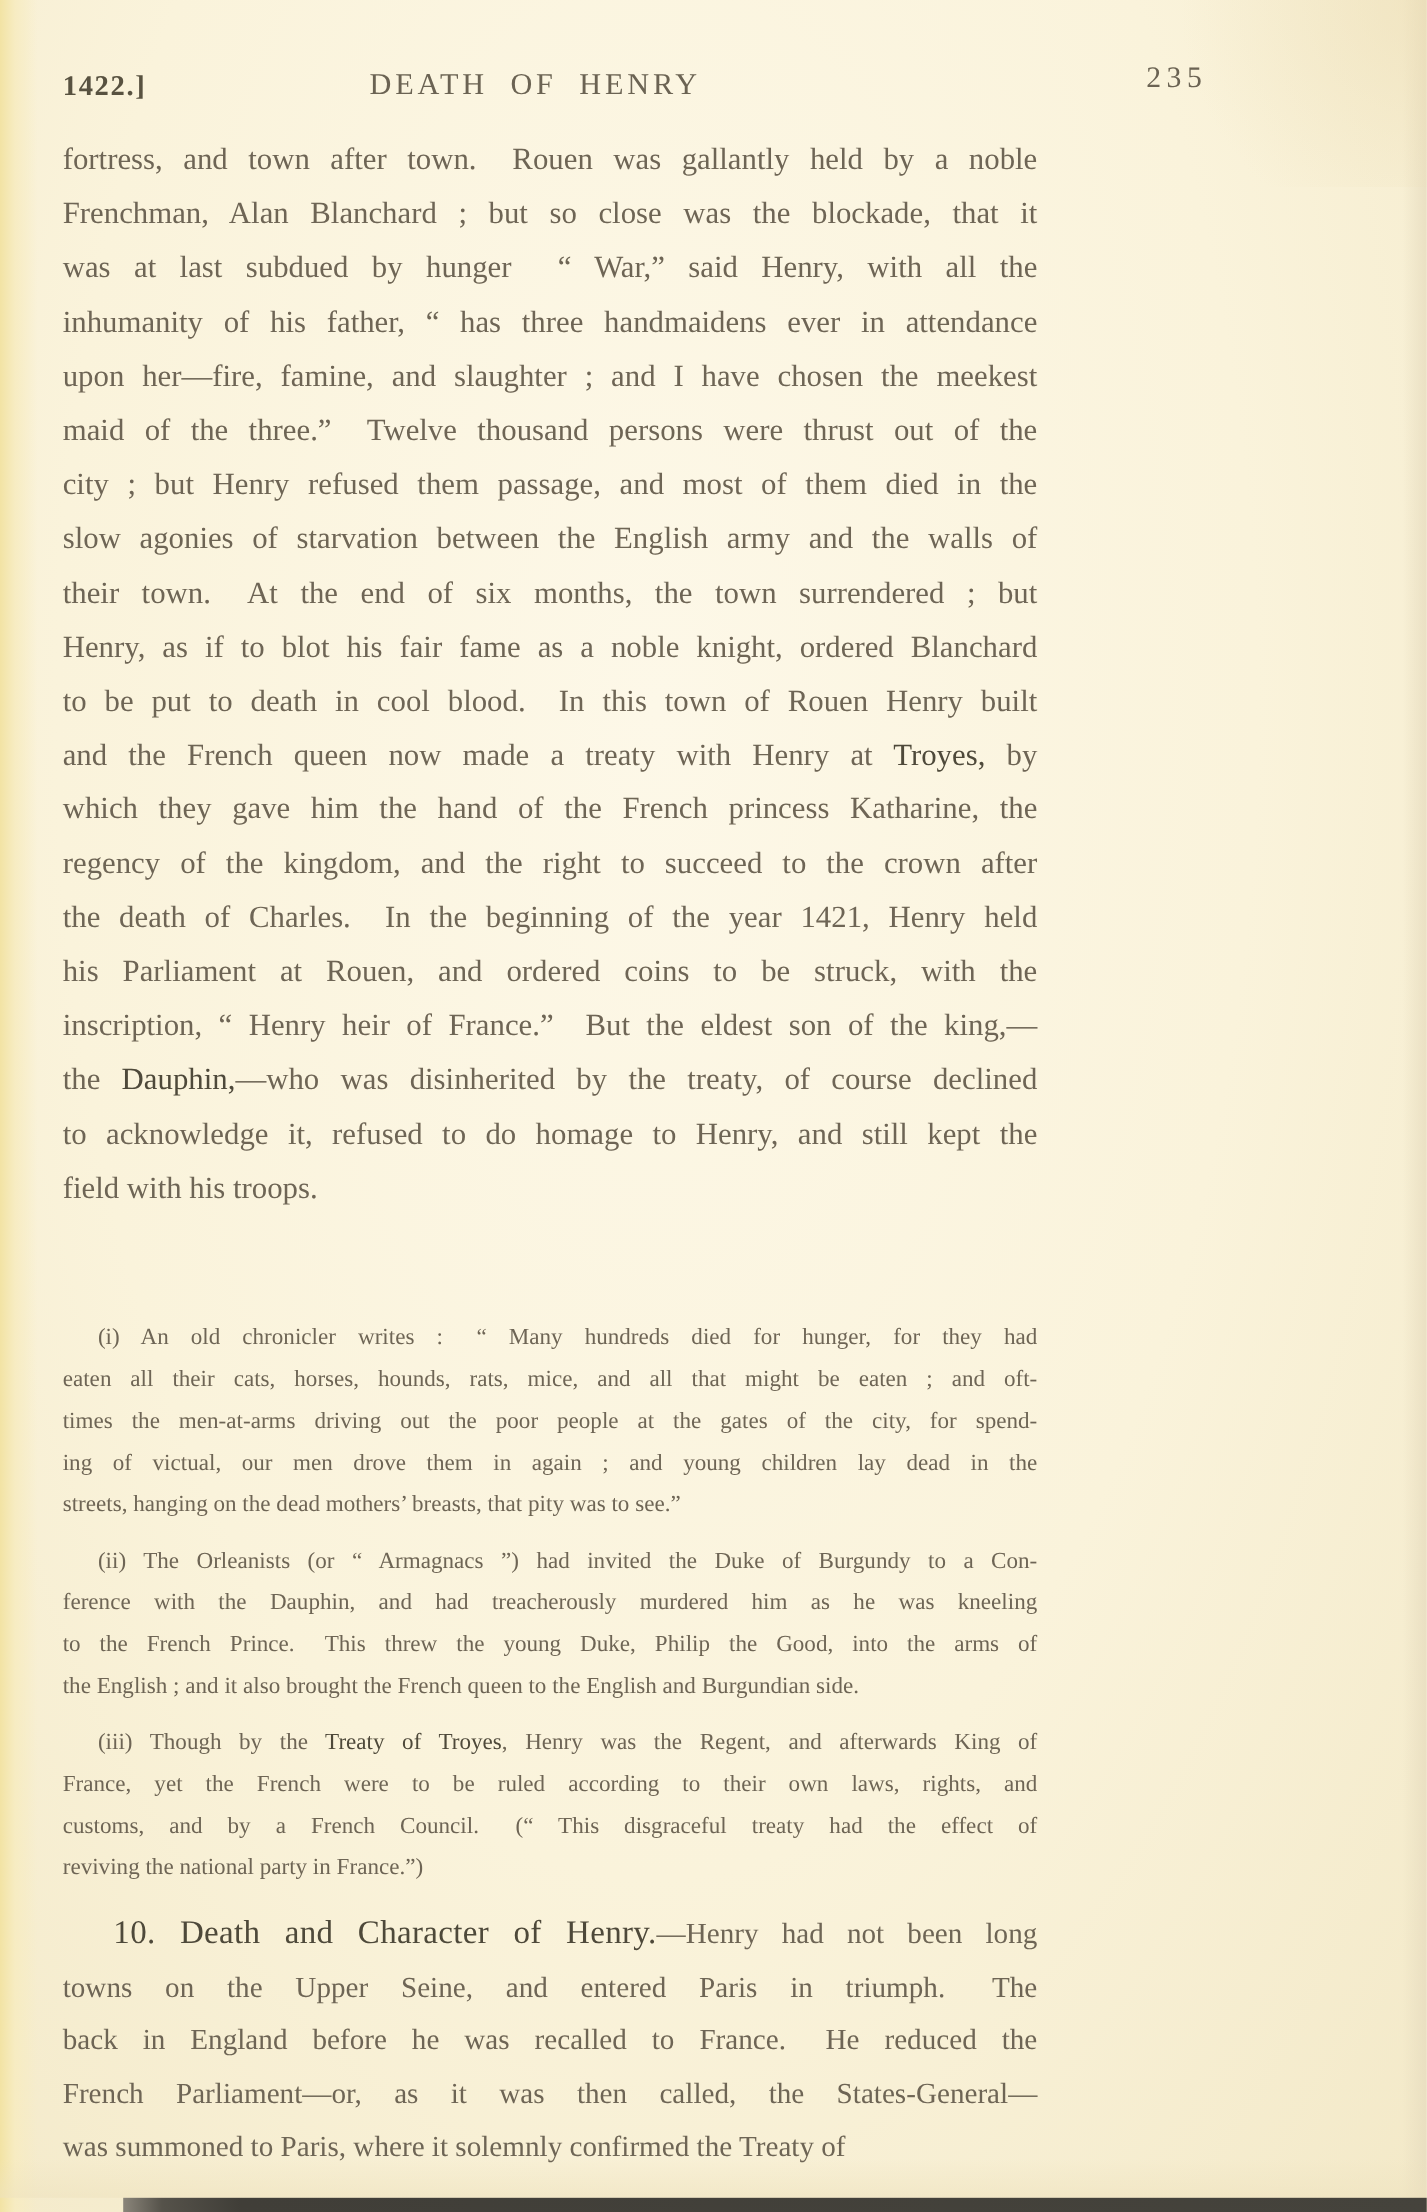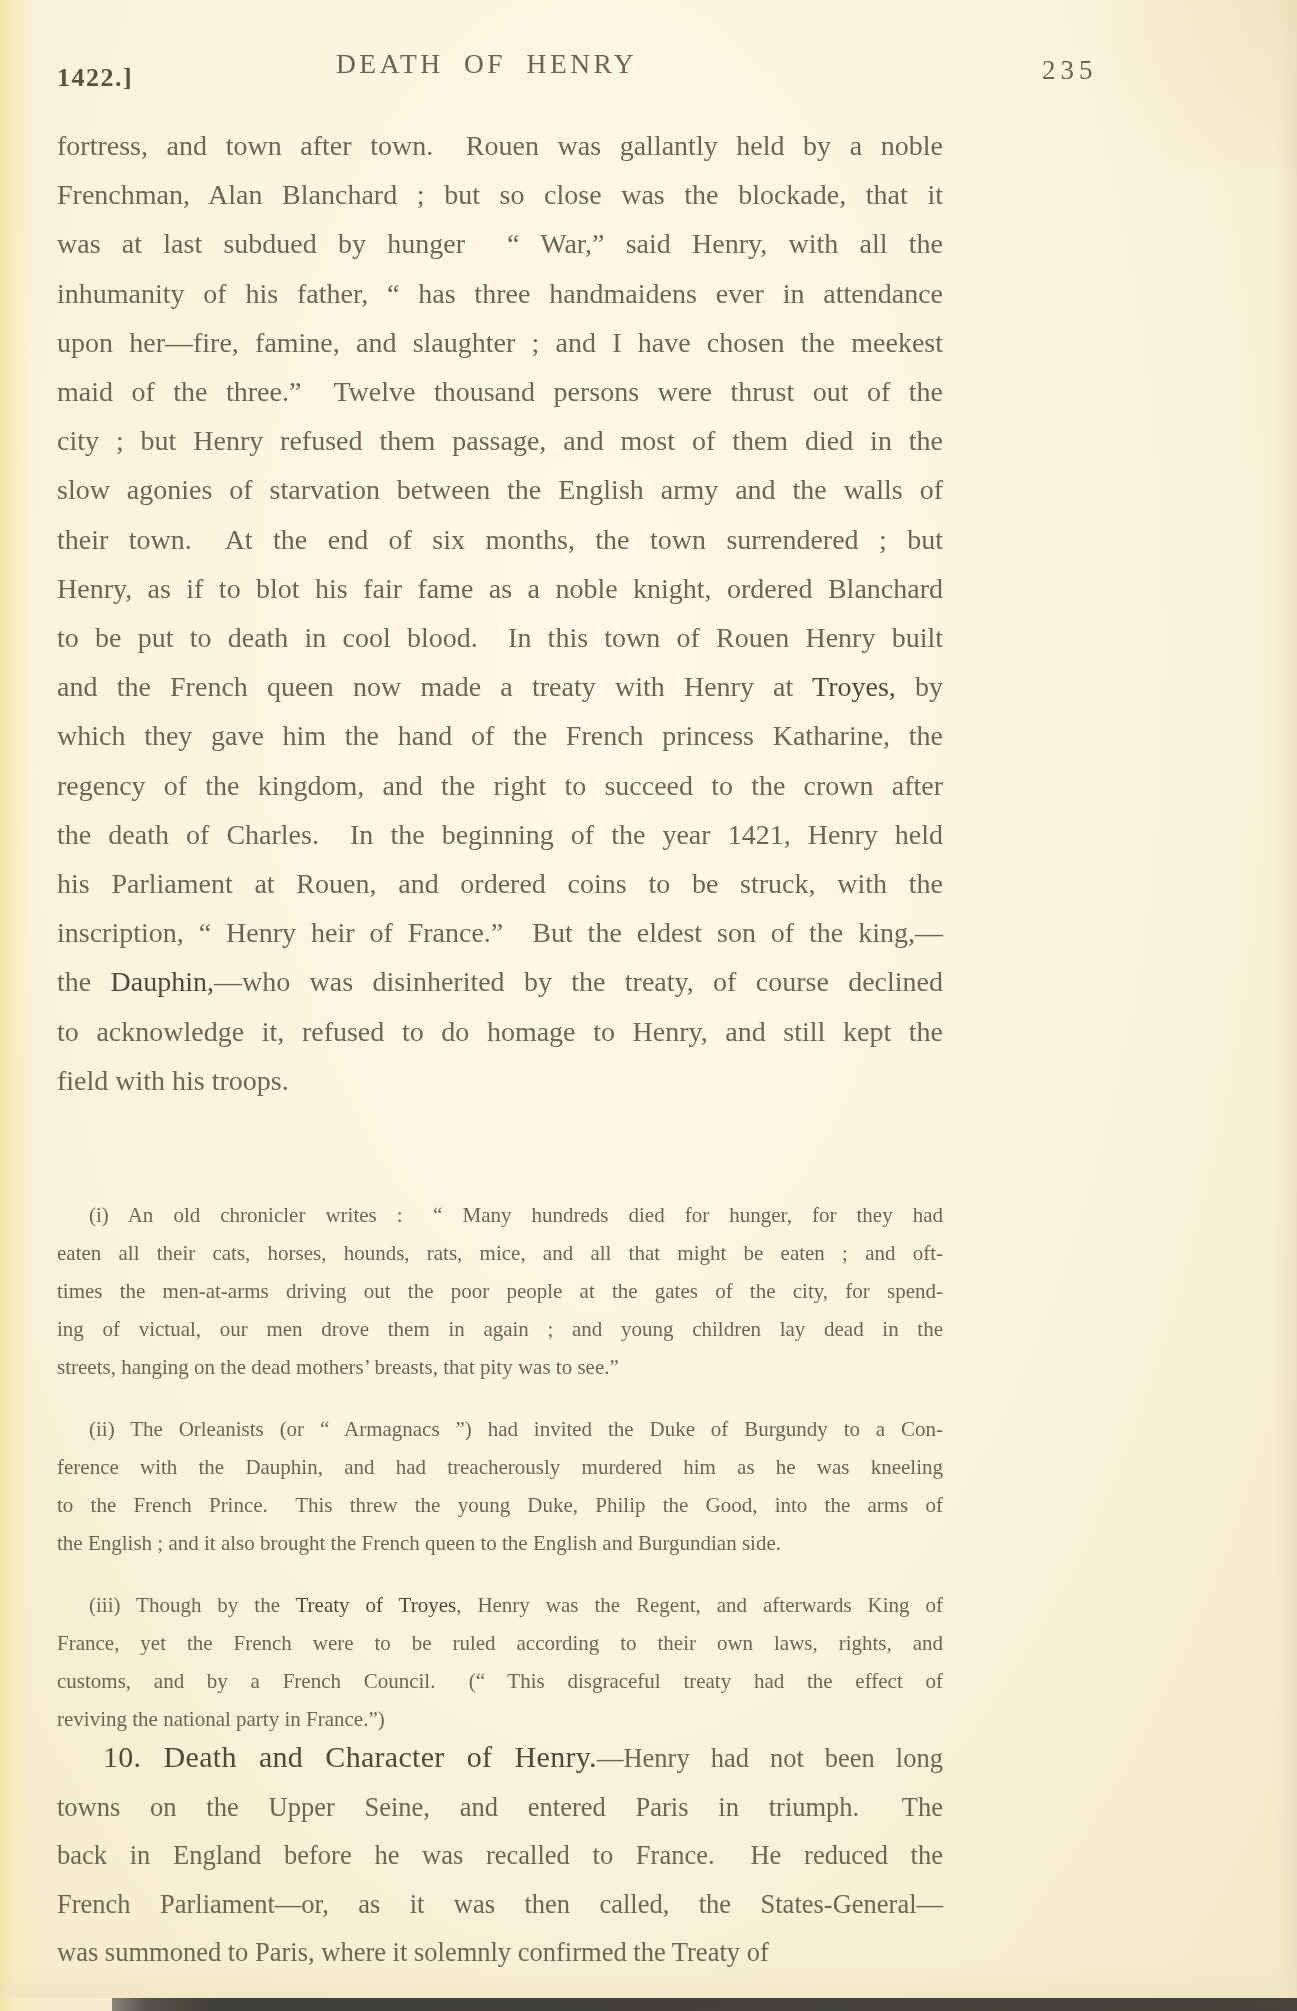--- a/index.html
+++ b/index.html
@@ -28,28 +28,28 @@
     background: linear-gradient(to top, rgba(238,226,190,0.55), rgba(238,226,190,0) 100%); }
   .corner-tr { right: 0; top: 0; width: 300px; height: 170px;
     background: radial-gradient(circle at 100% 0%, rgba(236,221,180,0.55), rgba(236,221,180,0) 65%); }
 
   .bottom-band { position: absolute; left: 112px; right: 0; bottom: 0; height: 13px;
     background: linear-gradient(to right, #8a857a 0%, #55524a 3%, #403e38 9%, var(--band) 100%); }
 
   .header-item { position: absolute; color: var(--header-ink); }
   .year-marker { left: 57px; top: 63px; font-size: 26px; font-weight: 700;
     letter-spacing: 1.5px; color: #585240; }
-  .running-title { left: 336px; top: 48px; font-size: 27.5px;
+  .running-title { left: 336px; top: 60px; font-size: 27.5px;
     letter-spacing: 3.5px; word-spacing: 10px; }
   .page-number { left: 1042px; top: 55px; font-size: 27px; letter-spacing: 5px; }
 
   .textblock { position: absolute; left: 57px; width: 886px; }
   .main-text { top: 121px; }
   .footnotes { top: 1196px; }
-  .fn + .fn { margin-top: 24px; }
+  .fn + .fn { margin-top: 13px; }
   .section { top: 1733px; }
 
   .tline { text-align: justify; text-align-last: justify; }
   .tline.end { text-align-last: left; }
   .tline.indent { padding-left: 32px; }
   .main-text .tline { font-size: 28px; line-height: 49.2px; }
   .fn .tline { font-size: 21px; line-height: 38px; }
   .section .tline { font-size: 26.5px; line-height: 48.5px; }
   .section .tline.indent { padding-left: 46px; }
   .b { font-weight: 400; color: var(--ink-bold); }

